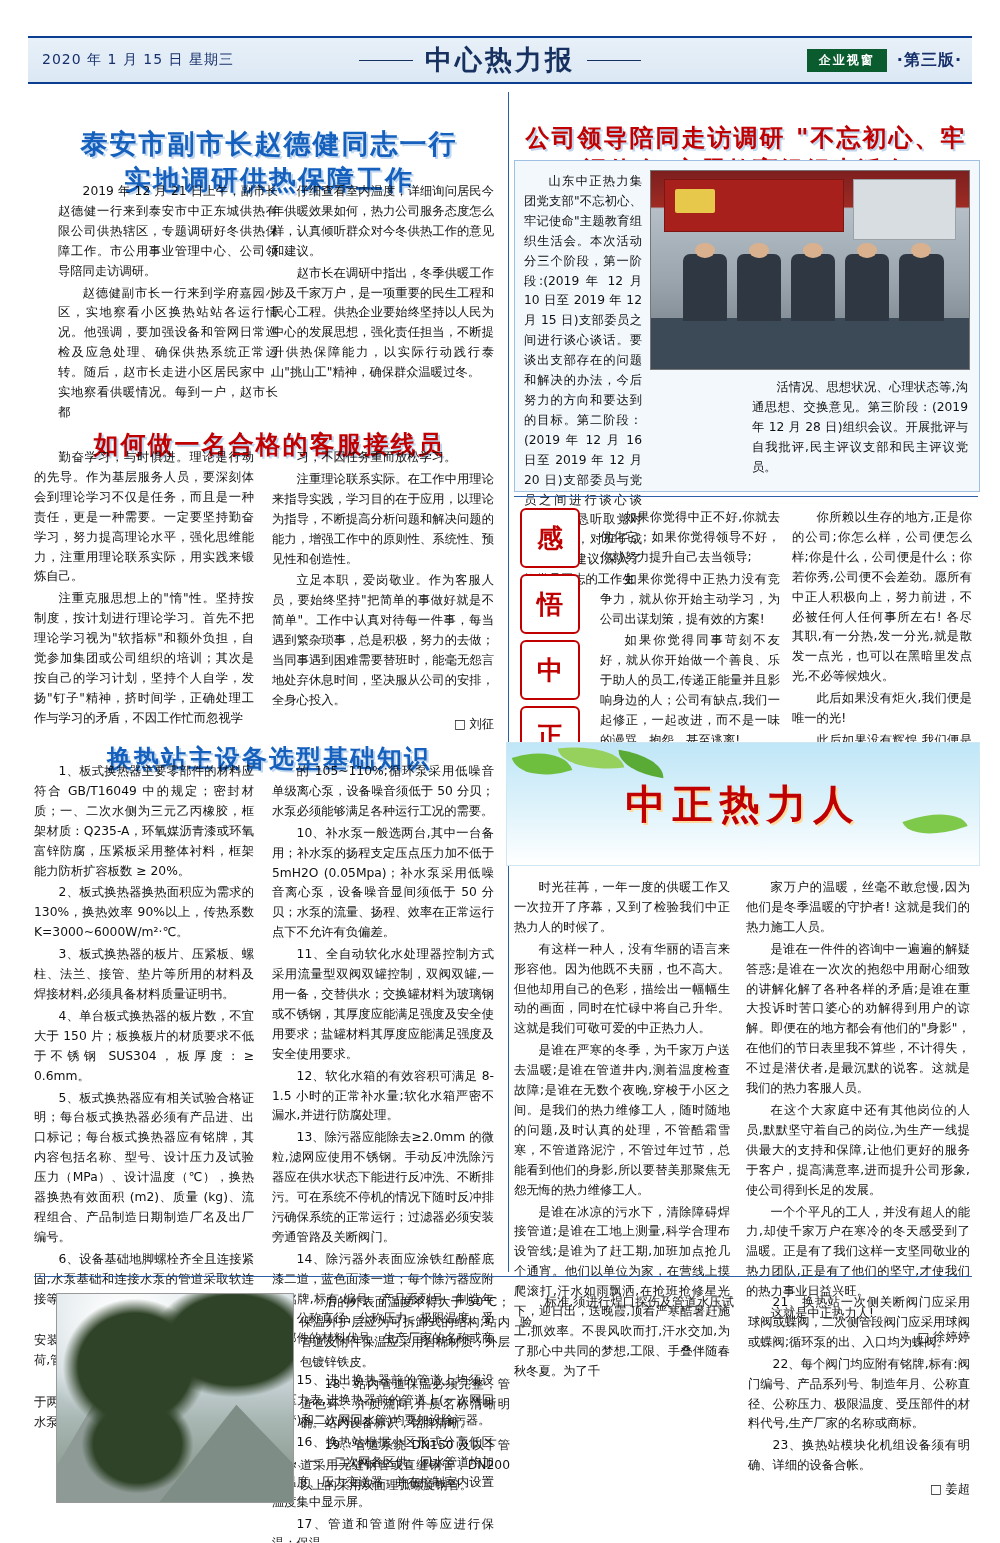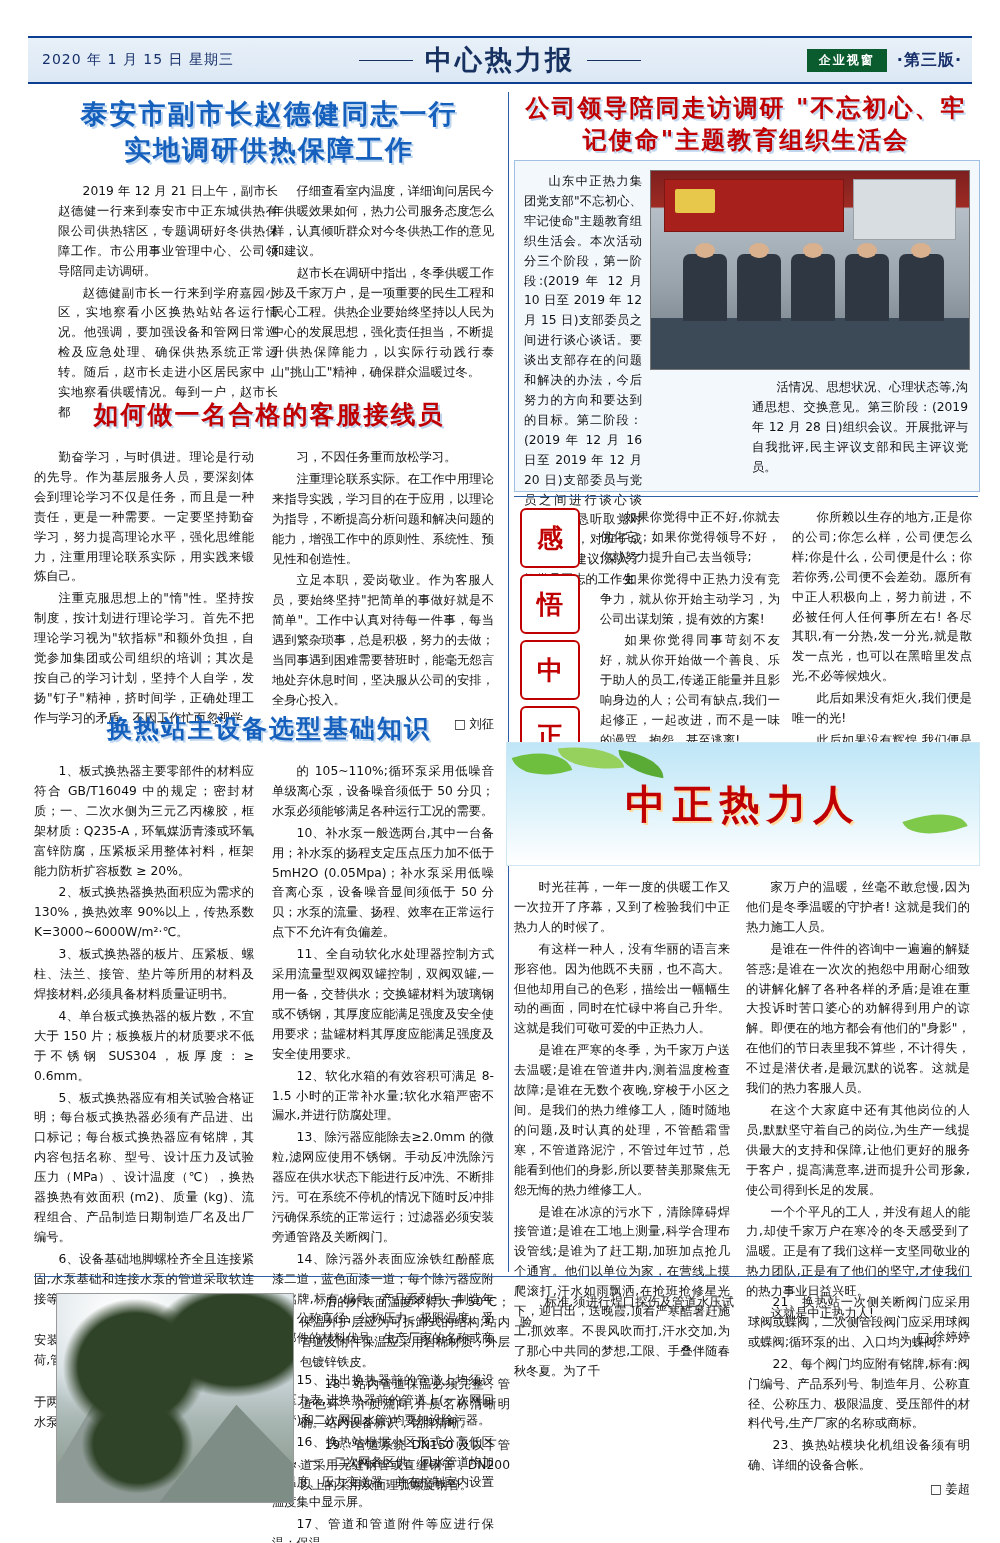--- a/index.html
+++ b/index.html
@@ -64,20 +64,21 @@
   .sign{text-align:right;font-size:12.3px;margin-top:4px;}
 
   .rule-h{position:absolute;background:#2b5fa8;height:1px;}
   .rule-v{position:absolute;background:#2b5fa8;width:1px;}
 
   
   #left-head1{left:34px;top:96px;width:470px;font-size:27px;}
   #left-head1 .ln{display:block;}
   .head-shadow{
     text-shadow:2px 2px 0 #bfd6ee;
+    margin-top:30px;
   }
   #art1-c1{left:34px;top:182px;width:220px;margin-left:24px;}
   #art1-c2{left:272px;top:182px;width:222px;}
 
   #left-head2{left:34px;top:398px;width:470px;font-size:25px;}
   #art2-c1{left:34px;top:448px;width:220px;}
   #art2-c2{left:272px;top:448px;width:222px;}
 
   #left-head3{left:34px;top:712px;width:470px;font-size:25px;}
   #art3-c1{left:34px;top:762px;width:220px;}

